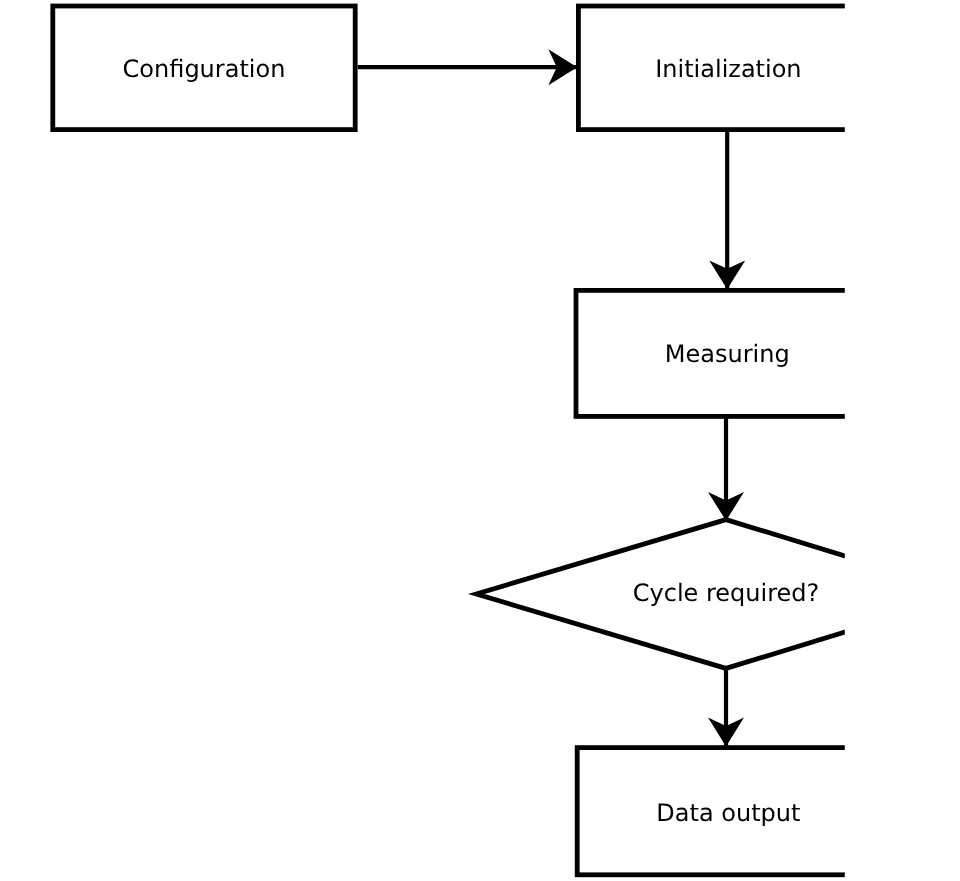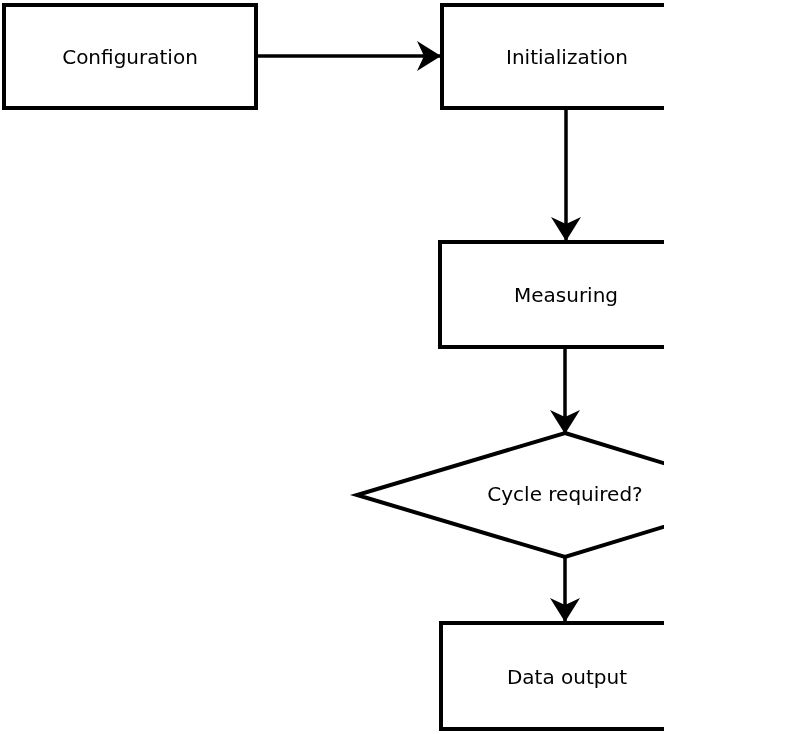--- a/index.html
+++ b/index.html
@@ -6,20 +6,21 @@
     margin: 0;
     padding: 0;
     background: #ffffff;
   }
   .canvas {
     position: relative;
     width: 664px;
     height: 734px;
     background: #ffffff;
     overflow: hidden;
+    margin-left: 40px;
   }
   svg {
     display: block;
   }
   text {
     font-family: "DejaVu Sans", "Liberation Sans", sans-serif;
     font-size: 20px;
     fill: #000000;
   }
 </style>

